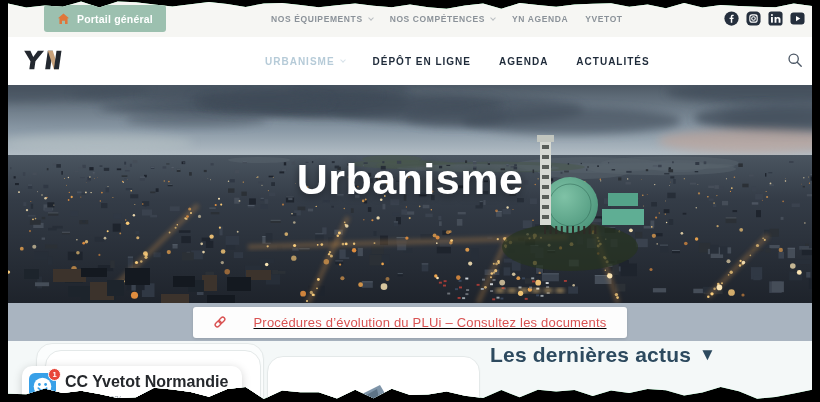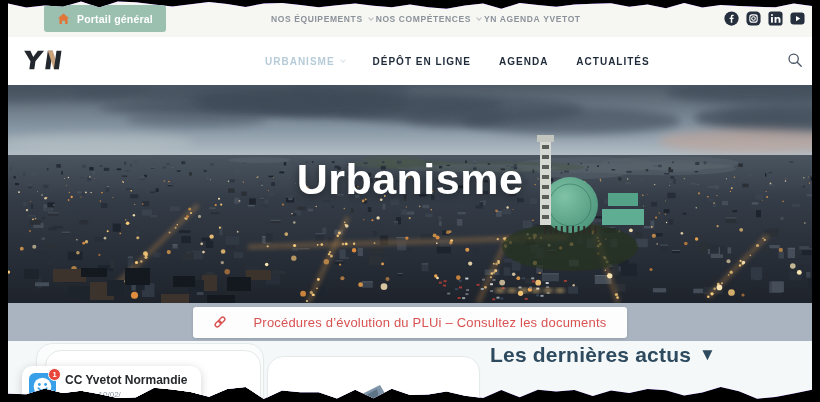--- a/index.html
+++ b/index.html
@@ -4,31 +4,31 @@
 <style>
   :root{
     --accent-green:#9cc0af; --accent-orange:#e0763a; --nav-dark:#1f2b3a;
     --nav-active:#b6cbd8; --band-gray:#a9b4c0; --link-red:#d95252;
     --heading-navy:#2d4a5f; --widget-blue:#38a0e8; --badge-red:#e8463a;
   }
   *{box-sizing:border-box; margin:0; padding:0;}
   html,body{width:820px;height:402px;}
   body{background:#000; position:relative; overflow:hidden;
        font-family:"Liberation Sans", sans-serif;}
-  .page{position:absolute; left:8px; right:8px; top:0; bottom:0; background:#6d28d9;}
+  .page{position:absolute; left:8px; right:8px; top:0; bottom:0; background:#86efac;text-decoration:underline;}
 
   
   .topbar{position:relative; height:37px; background:#f6f6f3;}
   .portal-btn{position:absolute; left:36px; top:5px; height:27px; padding:0 13px;
       background:var(--accent-green); color:#fff; border-radius:3px;
       display:flex; align-items:center; gap:7px; font-size:10.5px; font-weight:600;
       letter-spacing:.2px; text-decoration:none; cursor:pointer;}
   .ic-home{width:13px;height:12px;fill:var(--accent-orange);}
   .topnav{position:absolute; left:263px; top:0; height:100%;
-      display:flex; align-items:center; gap:3px;text-align:center;}
+      display:flex; align-items:center; gap:17px;text-align:center;}
   .topnav a{color:#8b9299; font-size:8.5px; font-weight:700; letter-spacing:.6px;
       text-decoration:none; display:flex; align-items:center; cursor:pointer; white-space:nowrap;}
   .chev{display:inline-block; width:4px; height:4px; border-right:1.4px solid currentColor;
       border-bottom:1.4px solid currentColor; transform:rotate(45deg); margin-left:6px;
       opacity:.55; position:relative; top:-1px;}
   .social{position:absolute; right:7px; top:0; height:100%; display:flex; align-items:center; gap:7px;}
   .social a{display:flex; cursor:pointer;}
   .social svg{width:15px; height:15px;}
   .soc-bg{fill:#252f3d;}
 
@@ -81,21 +81,21 @@
   .chat{position:absolute; left:14px; top:25px; z-index:5; background:#fff; border-radius:10px;
       padding:7px 14px 10px 7px; display:flex; gap:9px; align-items:flex-start;
       box-shadow:0 2px 10px rgba(0,0,0,.18); cursor:pointer;}
   .chat-ic-wrap{position:relative; width:27px; height:27px; border-radius:6px;
       background:var(--widget-blue); flex:0 0 auto;}
   .chat-ic-wrap svg{width:27px; height:27px;}
   .badge{position:absolute; top:-5px; right:-5px; width:13px; height:13px; border-radius:50%;
       background:var(--badge-red); border:1.5px solid #fff; color:#fff; font-size:7.5px;
       font-weight:700; display:flex; align-items:center; justify-content:center;}
   .chat-text{display:flex; flex-direction:column;}
-  .chat-title{font-size:12px; font-weight:700; color:#25282c; white-space:nowrap;}
+  .chat-title{font-size:16px; font-weight:700; color:#25282c; white-space:nowrap;}
   .chat-sub{font-size:8px; color:#8b97a3; margin-top:3px; margin-left:14px;}
 </style>
 </head>
 <body>
 
 <div class="page" id="page" style="clip-path: polygon(0% 3.5px, 2.27% 7.5px, 4.55% 5.6px, 6.82% 6.7px, 9.09% 1.5px, 11.36% 7.6px, 13.64% 1.6px, 15.91% 2.3px, 18.18% 4.5px, 20.45% 6.5px, 22.73% 4.2px, 25% 2px, 27.27% 4px, 29.55% 6.9px, 31.82% 3.4px, 34.09% 2.9px, 36.36% 4.9px, 38.64% 7.2px, 40.91% 5.2px, 43.18% 3.5px, 45.45% 5.7px, 47.73% 7.2px, 50% 4.4px, 52.27% 7.3px, 54.55% 8.8px, 56.82% 5.4px, 59.09% 3.5px, 61.36% 8.7px, 63.64% 3.1px, 65.91% 4.9px, 68.18% 6.7px, 70.45% 4.4px, 72.73% 3.7px, 75% 3.3px, 77.27% 6.7px, 79.55% 4.5px, 81.82% 8.3px, 84.09% 2.9px, 86.36% 7.6px, 88.64% 5.1px, 90.91% 6px, 93.18% 6.8px, 95.45% 7.2px, 97.73% 3.6px, 100% 5.9px, 100% 389.8px, 97.73% 393.5px, 95.45% 397.1px, 93.18% 398.7px, 90.91% 391.2px, 88.64% 387.1px, 86.36% 392.5px, 84.09% 395.4px, 81.82% 390.3px, 79.55% 389.1px, 77.27% 393px, 75% 390.6px, 72.73% 395.9px, 70.45% 390.1px, 68.18% 391.6px, 65.91% 389.8px, 63.64% 397.2px, 61.36% 390.1px, 59.09% 398px, 56.82% 395.7px, 54.55% 391.4px, 52.27% 394.5px, 50% 395px, 47.73% 388.8px, 45.45% 398.2px, 43.18% 389.7px, 40.91% 398.6px, 38.64% 392.2px, 36.36% 392.3px, 34.09% 390.4px, 31.82% 398.9px, 29.55% 387px, 27.27% 389px, 25% 396.8px, 22.73% 392.1px, 20.45% 389.5px, 18.18% 387.7px, 15.91% 397.3px, 13.64% 398.1px, 11.36% 394.1px, 9.09% 390.7px, 6.82% 393.1px, 4.55% 388.6px, 2.27% 394.3px, 0% 393.7px);">
 
   <header class="topbar">
     <a class="portal-btn">
       <svg class="ic-home" viewBox="0 0 14 13">

